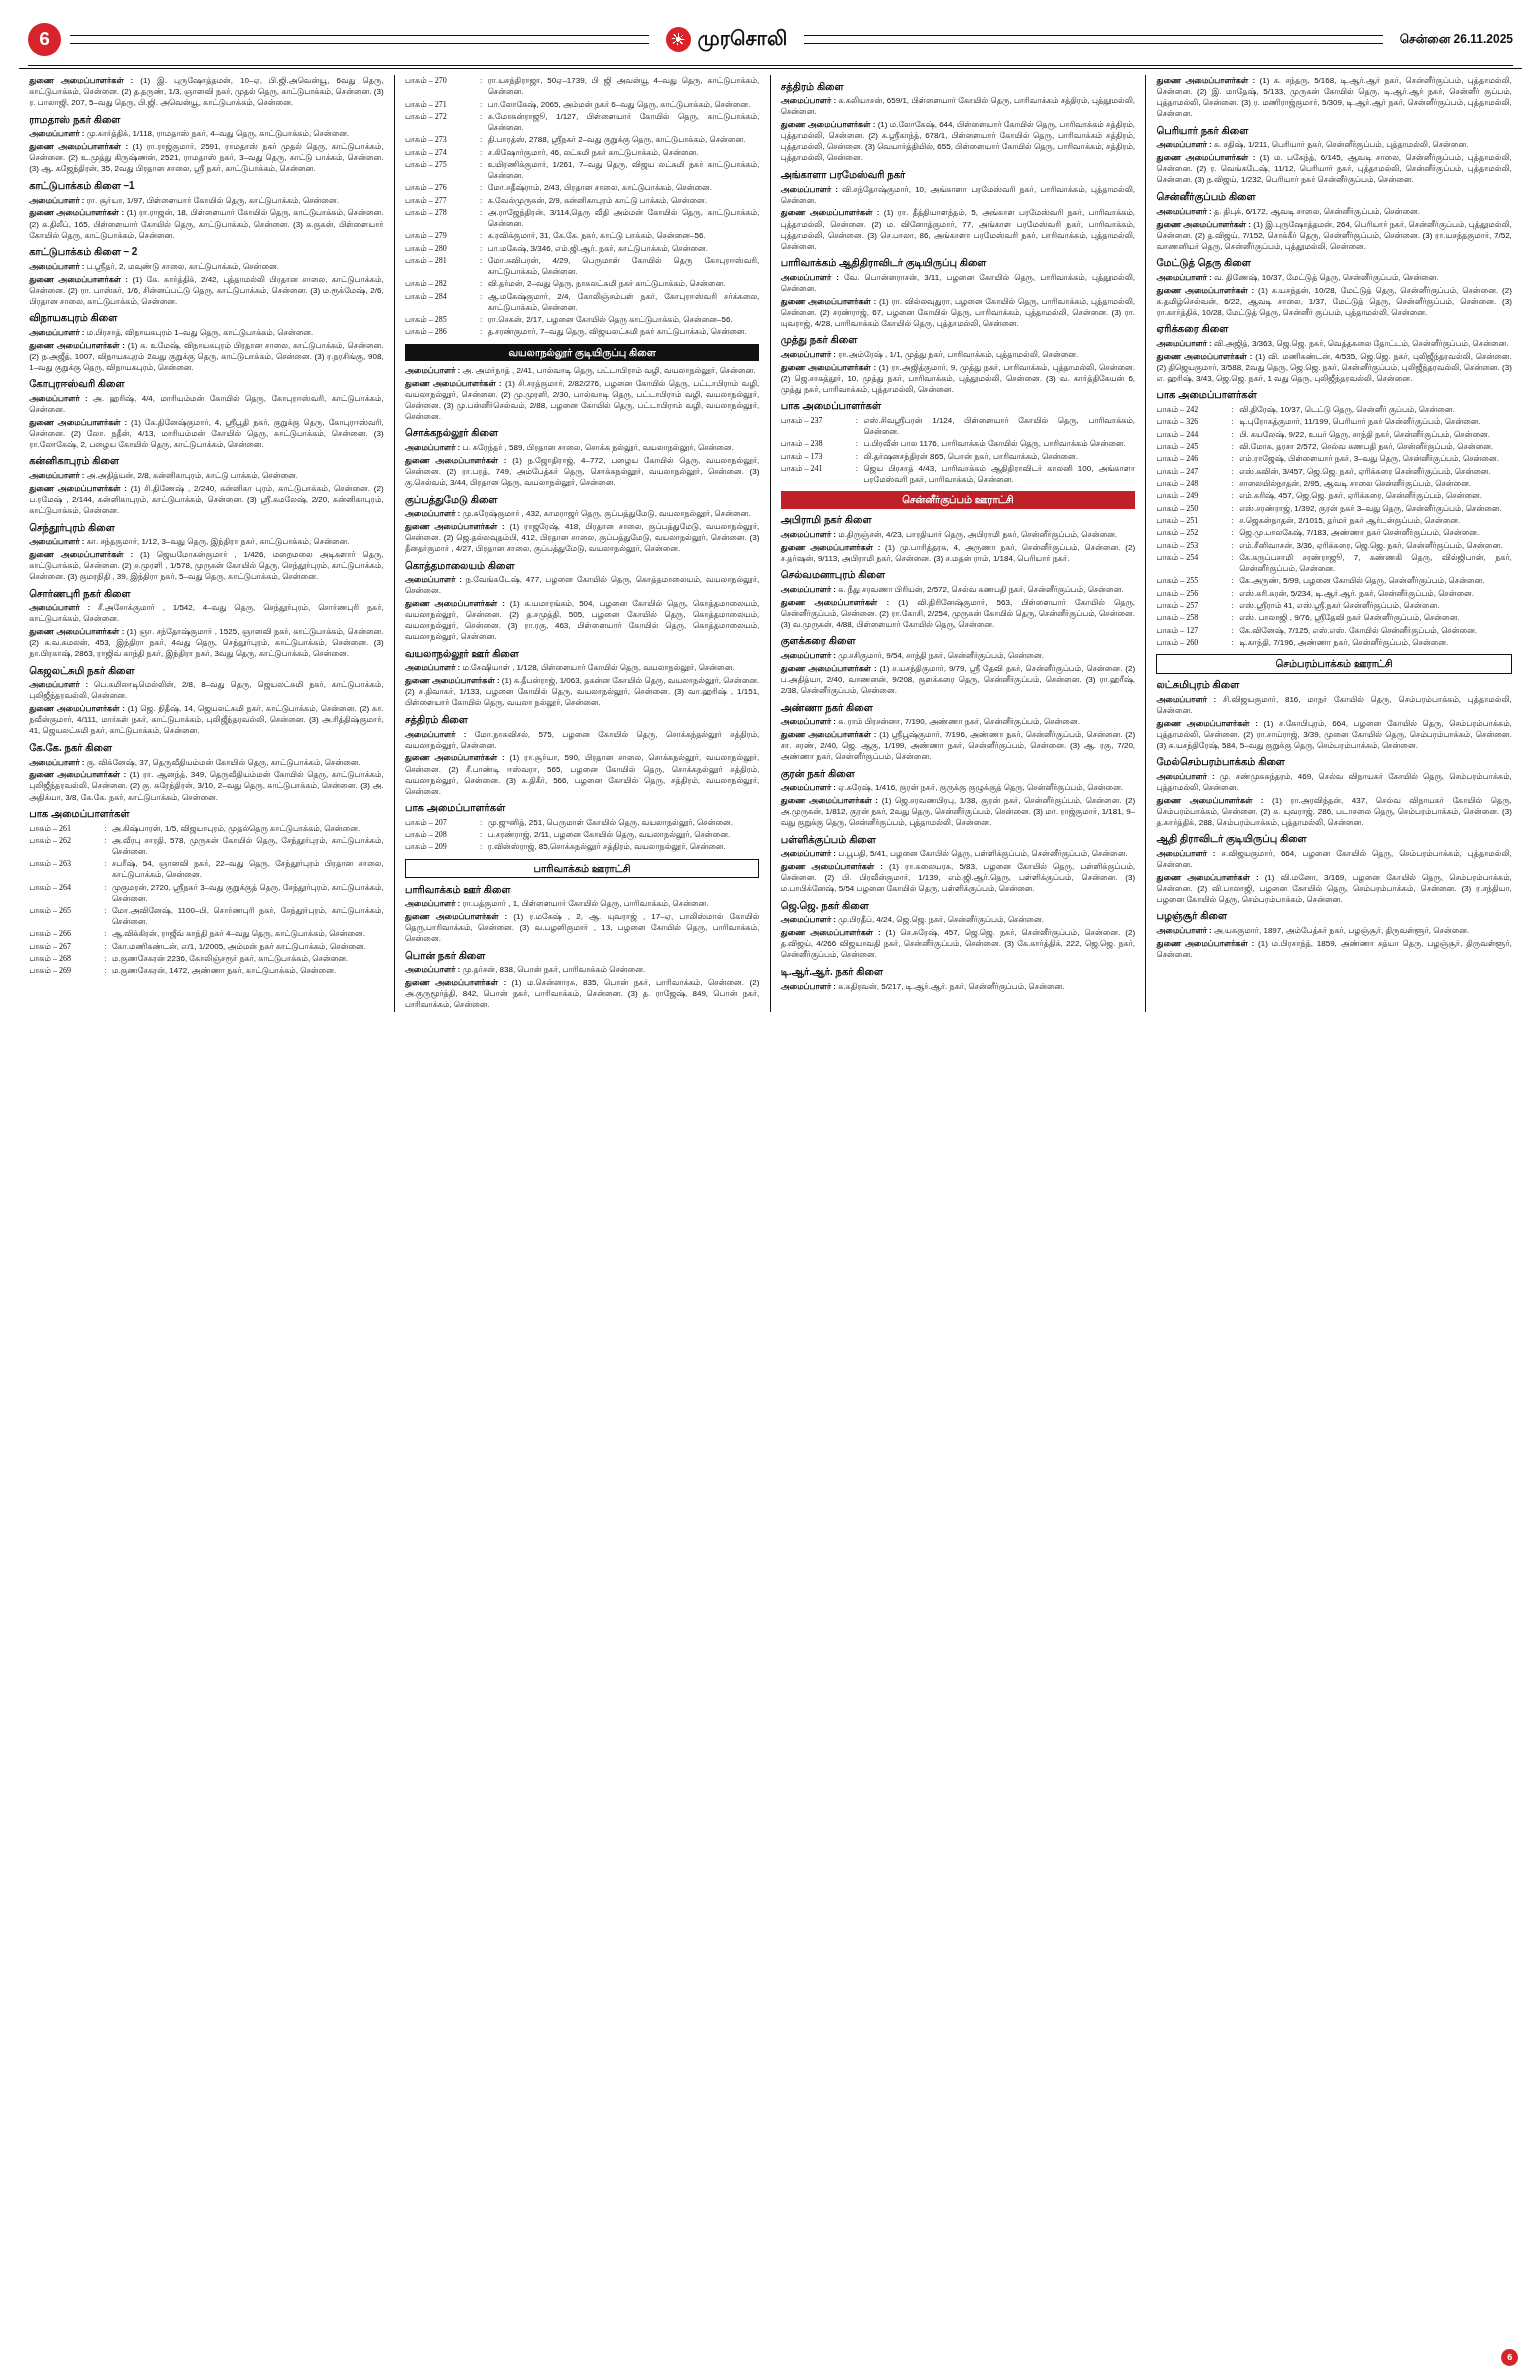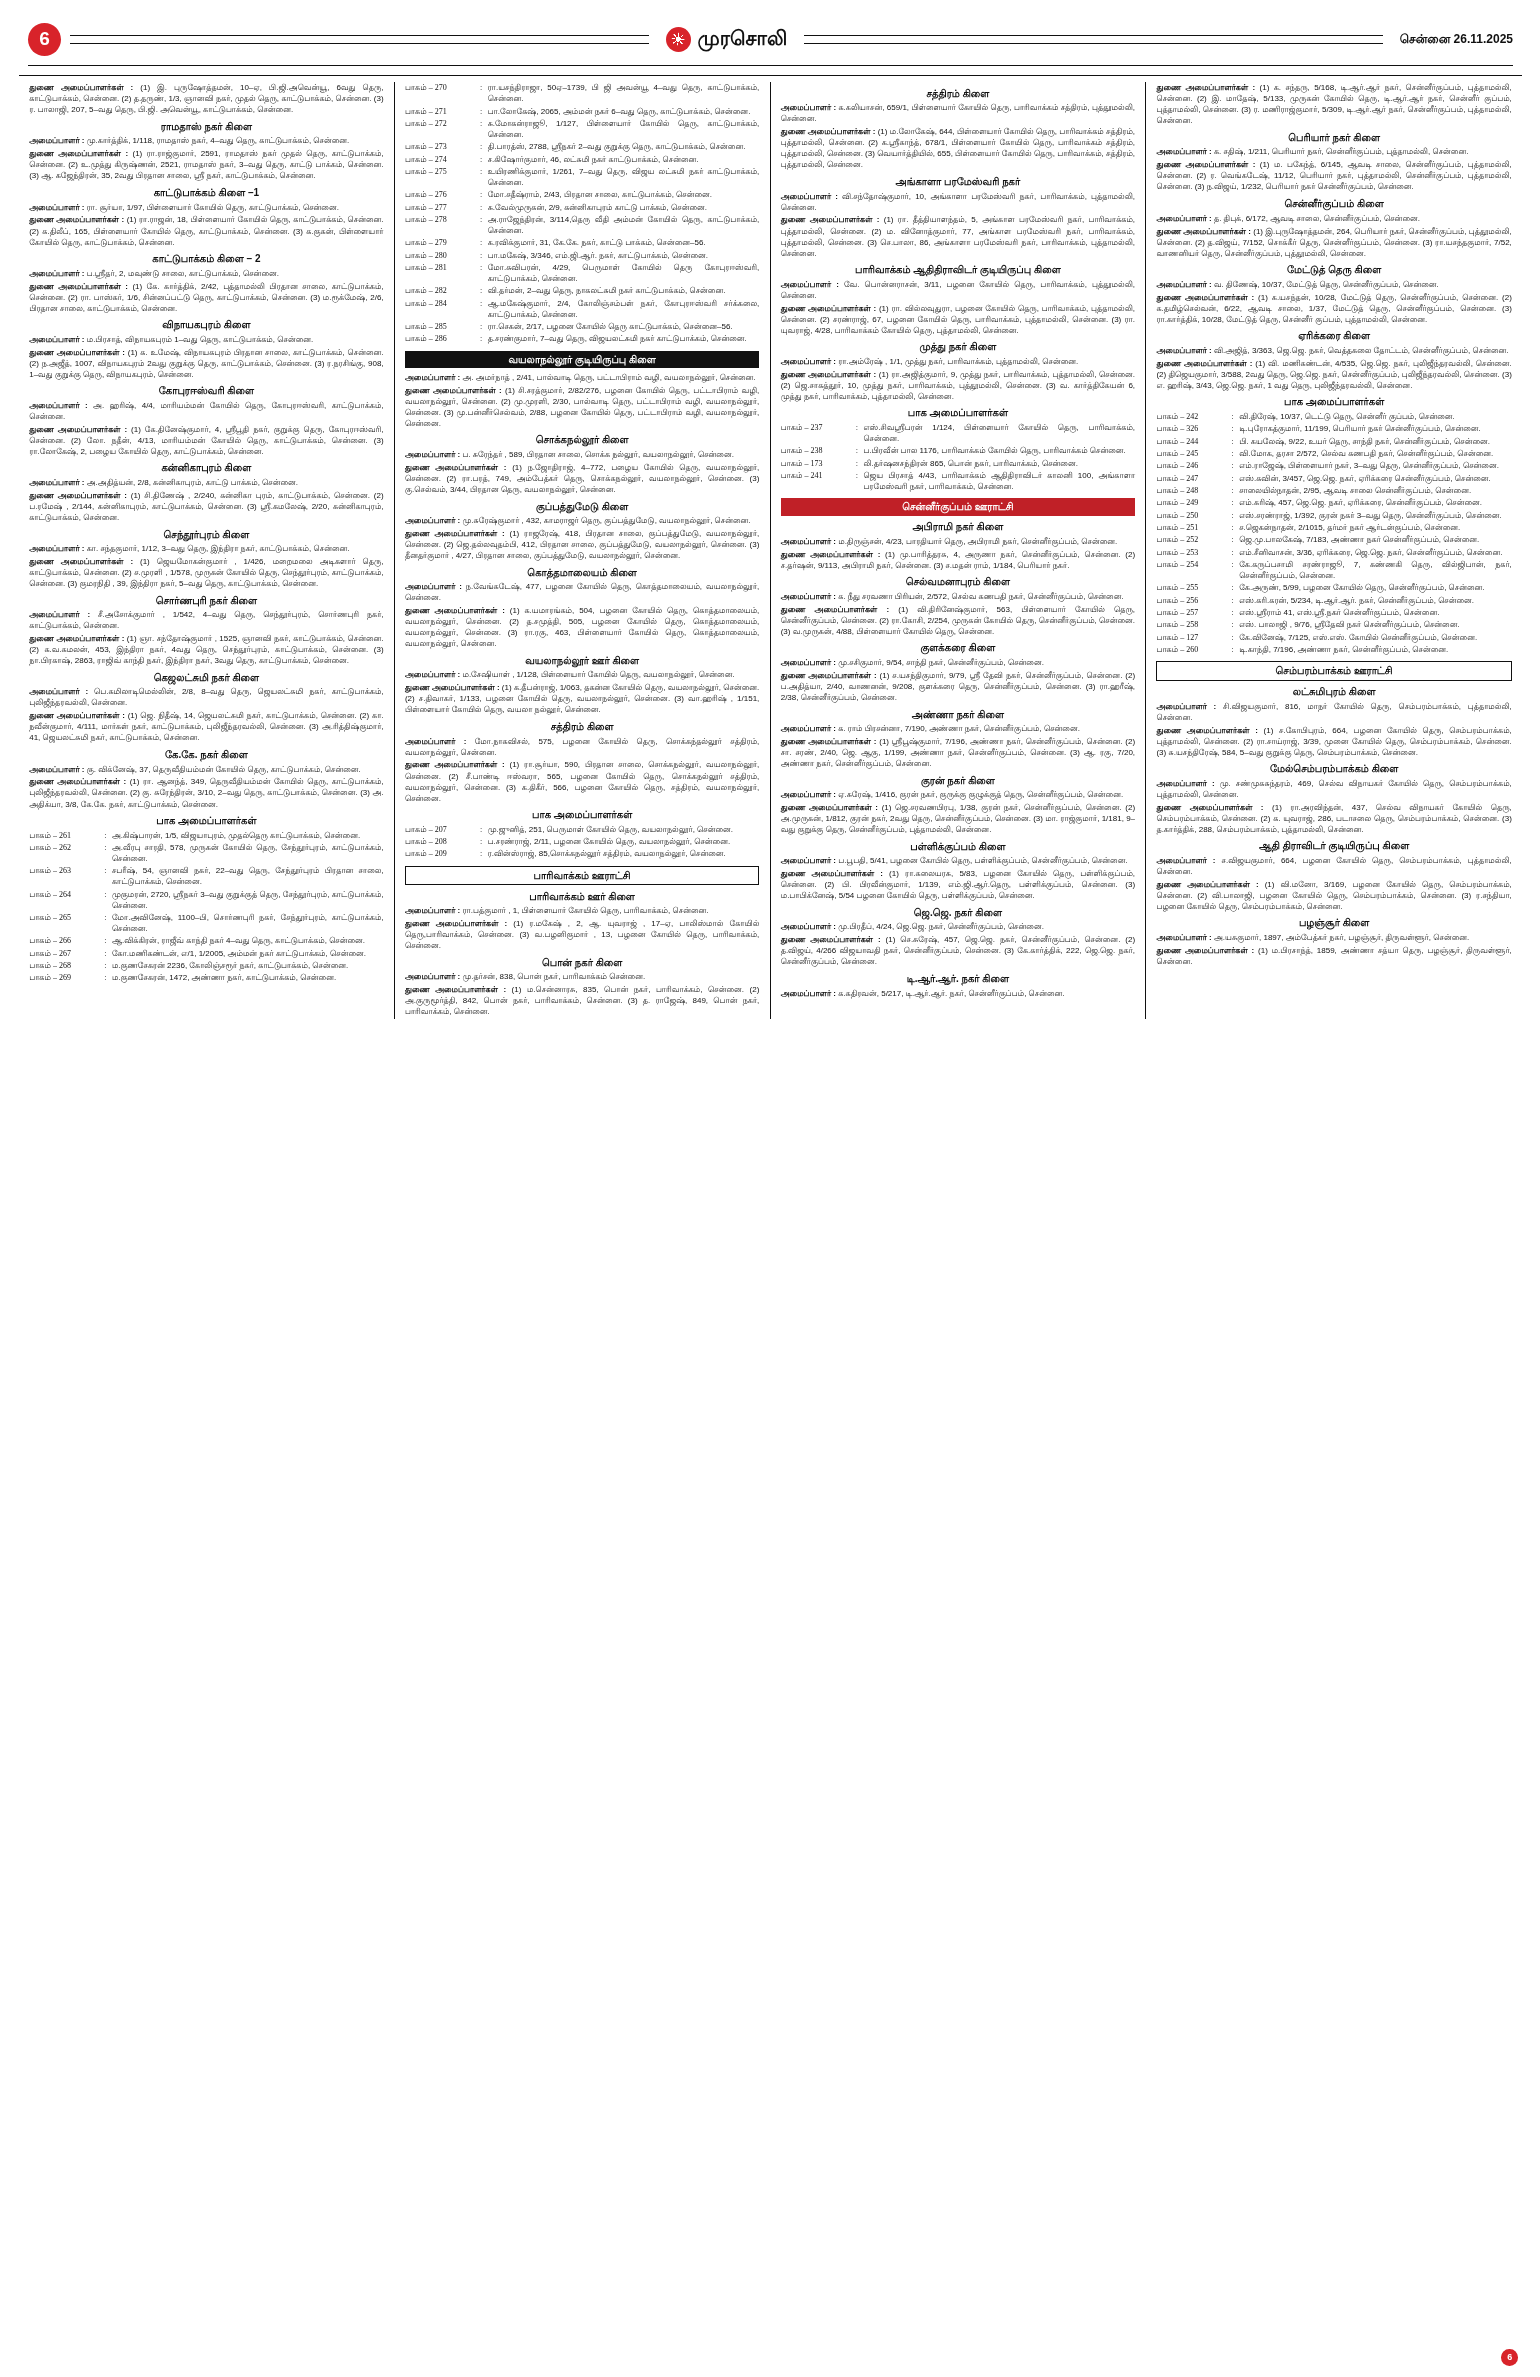--- a/index.html
+++ b/index.html
@@ -27,31 +27,31 @@
                      #fff 90deg 100deg,#d8232a 100deg 135deg,#fff 135deg 145deg,#d8232a 145deg 180deg,
                      #fff 180deg 190deg,#d8232a 190deg 225deg,#fff 225deg 235deg,#d8232a 235deg 270deg,
                      #fff 270deg 280deg,#d8232a 280deg 315deg,#fff 315deg 325deg,#d8232a 325deg 360deg);
   }
   .logo-text{font-size:20px;font-weight:bold;color:#111;white-space:nowrap;}
   .dateline{font-size:12px;font-weight:bold;color:#111;white-space:nowrap;padding-left:7.7px;}
   .masthead-bottom{border-bottom:1.9px solid #111;margin:3.8px 9px 0 9px;}
 
   
   .cols{
-    display:flex;margin-top:9px;border-top:1.3px solid #111;padding-top:6.4px;
+    display:flex;margin-top:2px;border-top:1.3px solid #111;padding-top:6.4px;
   }
   .col{
     width:25%;box-sizing:border-box;padding:0 10.2px;
     border-right:0.6px solid #111;
   }
   .col:last-child{border-right:none;}
   .col p{margin:0 0 1.9px 0;}
 
   .hdr{
-    text-align:center;font-size:10px;font-weight:bold;color:#111;
+    font-size:10px;font-weight:bold;color:#111;
     margin:4.5px 0 2.6px 0;line-height:1.3;
   }
   .hdr-box{
     text-align:center;font-size:10px;font-weight:bold;color:#fff;background:#111;
     margin:6.4px 0 3.8px 0;padding:1.9px 2.6px;line-height:1.35;
   }
   .hdr-box.red{background:#c02027;}
   .hdr-box.outline{color:#111;background:#fff;border:1.3px solid #111;}
   .txt{font-size:8px;color:#111;line-height:1.38;text-align:justify;}
   .txt b{font-weight:bold;}

